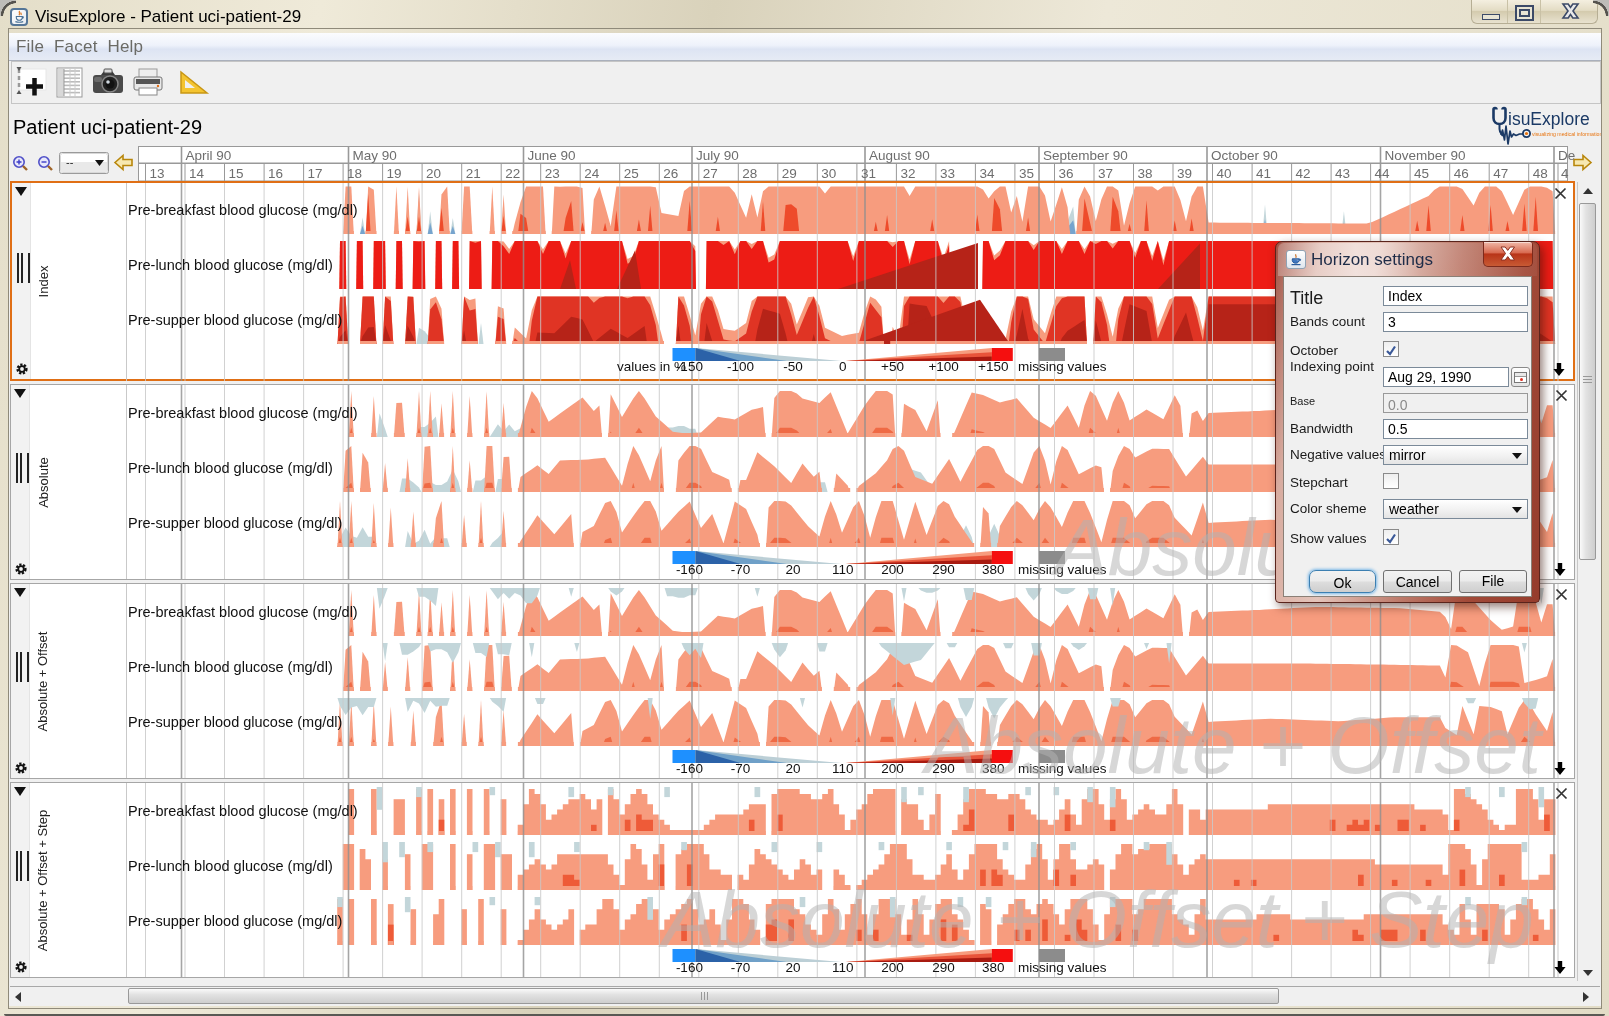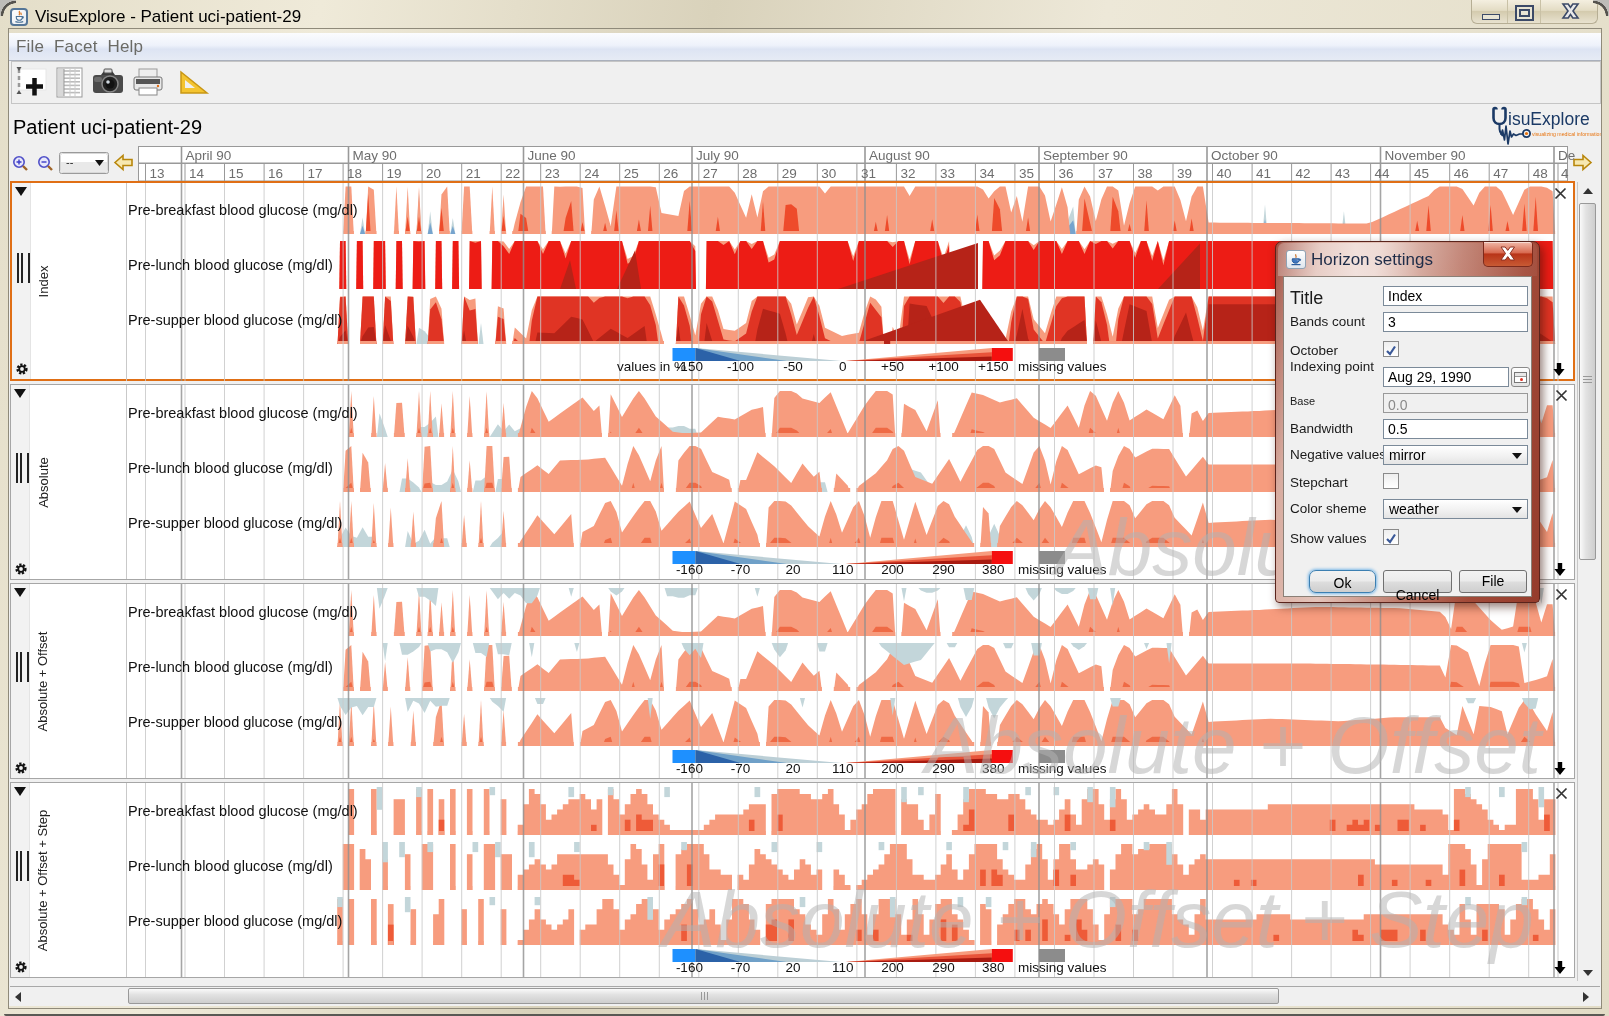--- a/index.html
+++ b/index.html
@@ -1425,14 +1425,14 @@
     <div style="position:absolute;left:14px;top:233px;font-size:13.5px;color:#1a1a1a">Stepchart</div>
     <div style="position:absolute;left:107px;top:231px;width:16px;height:16px;background:linear-gradient(#eee,#fff);border:1px solid #8a8a8a;box-sizing:border-box;padding:1px"></div>
     <div style="position:absolute;left:14px;top:259px;font-size:13.5px;color:#1a1a1a">Color sheme</div>
     <div style="position:absolute;left:107px;top:257px;width:145px;height:20px;background:linear-gradient(#fff,#f0f0f0 60%,#e4e4e4);border:1px solid #7b8a99;box-sizing:border-box;font-size:14px;color:#000;padding:1px 5px">weather
               <div style="position:absolute;right:5px;top:7px;width:0;height:0;border-left:5px solid transparent;border-right:5px solid transparent;border-top:6px solid #111"></div></div>
     <div style="position:absolute;left:14px;top:289px;font-size:13.5px;color:#1a1a1a">Show values</div>
     <div style="position:absolute;left:107px;top:287px;width:16px;height:16px;background:linear-gradient(#eee,#fff);border:1px solid #8a8a8a;box-sizing:border-box;padding:1px"><svg width="12" height="12">
         <path d="M2 6 L5 9 L10 1.5" stroke="#3b5998" stroke-width="2.2" fill="none"></path>
       </svg></div>
     <div style="position:absolute;left:33px;top:328px;width:67px;height:23px;box-shadow:0 0 3px 1px #7ab8e8;border:1px solid #3c7fb1;border-radius:7px;background:linear-gradient(#f2f2f2,#ebebeb 48%,#dddddd 52%,#cfcfcf);box-sizing:border-box;text-align:center;font-size:14px;color:#000;padding-top:4px">Ok</div>
-    <div style="position:absolute;left:107px;top:328px;width:69px;height:23px;border:1px solid #707070;border-radius:3px;background:linear-gradient(#f2f2f2,#ebebeb 48%,#dddddd 52%,#cfcfcf);box-sizing:border-box;text-align:center;font-size:14px;color:#000;padding-top:16px">Cancel</div>
+    <div style="position:absolute;left:107px;top:328px;width:69px;height:23px;border:1px solid #707070;border-radius:3px;background:linear-gradient(#f2f2f2,#ebebeb 48%,#dddddd 52%,#cfcfcf);box-sizing:border-box;text-align:center;font-size:14px;color:#000;padding-top:3px">Cancel</div>
     <div style="position:absolute;left:183px;top:328px;width:68px;height:23px;border:1px solid #707070;border-radius:3px;background:linear-gradient(#f2f2f2,#ebebeb 48%,#dddddd 52%,#cfcfcf);box-sizing:border-box;text-align:center;font-size:14px;color:#000;padding-top:2px">File</div>
   </div>
 </body></html>

